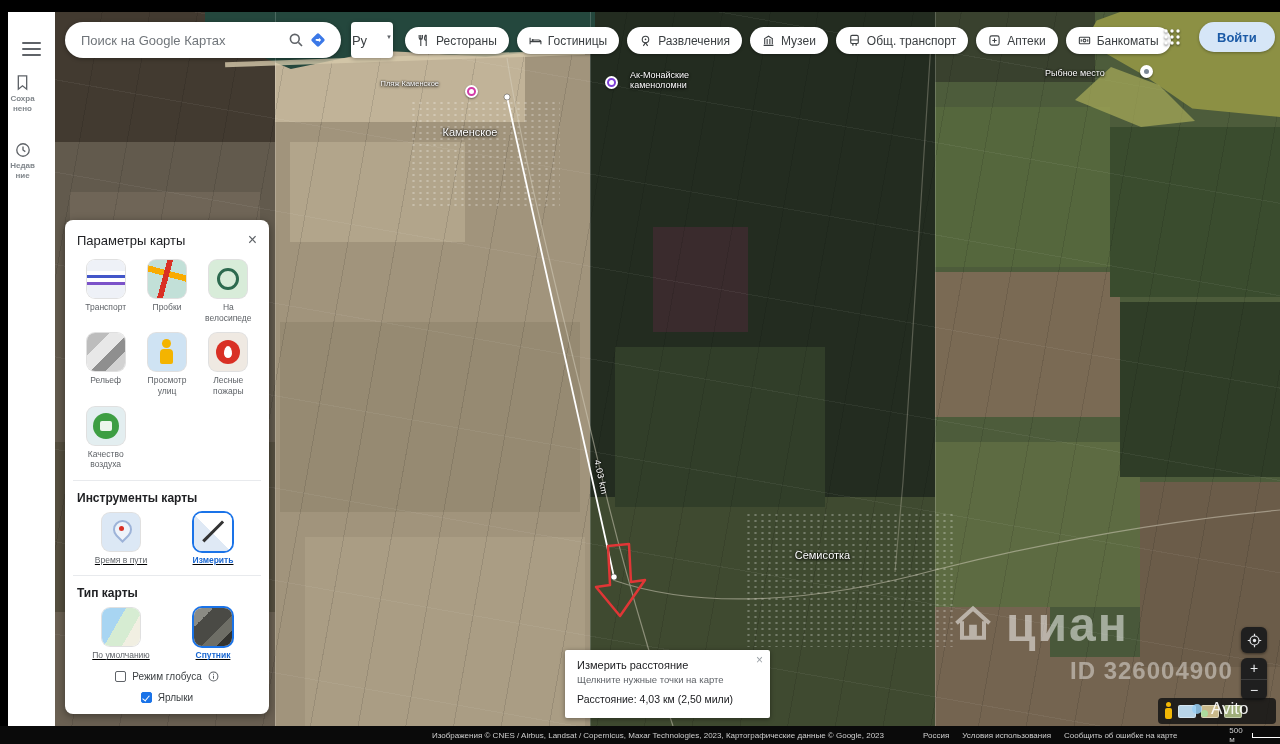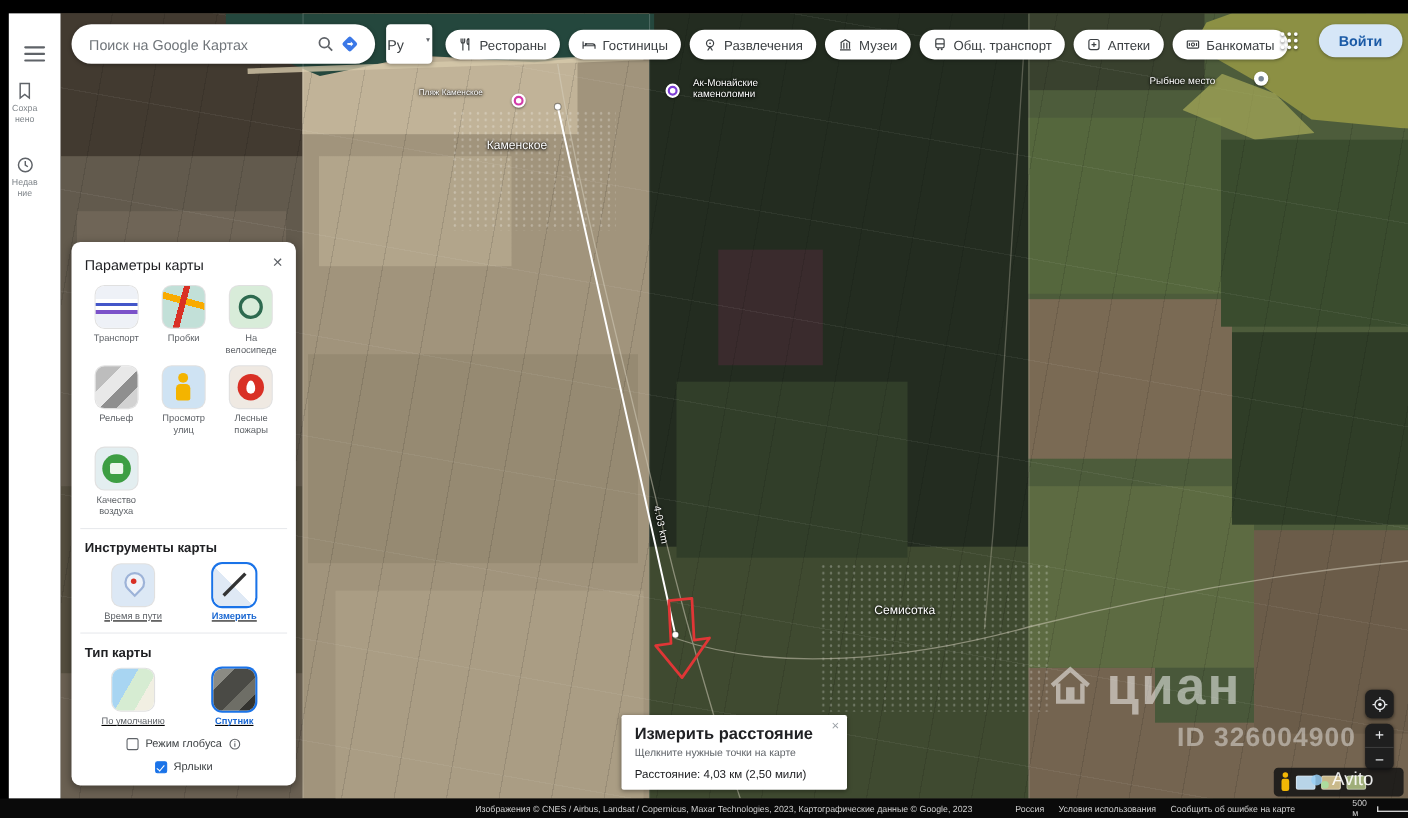--- a/index.html
+++ b/index.html
@@ -4,21 +4,21 @@
 <style>
   * { margin:0; padding:0; box-sizing:border-box; }
   html,body { background:#000; }
   body { font-family:"Liberation Sans", sans-serif; }
   .frame { position:relative; width:1280px; height:744px; background:#000; overflow:hidden; }
 
   
   .sidebar { position:absolute; left:8px; top:12px; width:47px; height:714px; background:#fff; z-index:8; }
   .burger { position:absolute; left:14px; top:30px; width:19px; height:14px; cursor:pointer; }
   .burger span { display:block; height:2px; background:#5f6368; margin-bottom:4px; border-radius:1px; }
-  .side-item { position:absolute; left:0; width:29px; text-align:center; color:#5f6368; cursor:pointer; }
+  .side-item { position:absolute; left:0; width:29px; text-align:center; color:#5f6368; cursor:pointer;font-weight:bold; }
   .side-item svg { display:block; margin:0 auto 3px; }
   .side-label { font-size:8px; color:#80868b; line-height:1.2; word-break:break-word; padding:0 2px; }
 
   
   .map-area { position:absolute; left:55px; top:12px; width:1225px; height:714px; overflow:hidden; background:#5e564b; z-index:1; }
   .band { position:absolute; top:0; height:714px; background-repeat:no-repeat; }
   .b1 { left:0; width:220px; background-color:#625a4d;
         background-image:linear-gradient(#423a30,#423a30),linear-gradient(#6f6557,#6f6557),linear-gradient(#544e3f,#544e3f),linear-gradient(#6a6052,#6a6052);
         background-position:0 0,15px 180px,0 430px,0 600px;
         background-size:220px 130px,190px 130px,220px 170px,220px 114px; }
@@ -124,21 +124,21 @@
   .chk-row { display:flex; align-items:center; justify-content:center; gap:6px; margin-top:10px; cursor:pointer; }
   .chk { width:11px; height:11px; border:1.5px solid #5f6368; border-radius:2px; position:relative; }
   .chk.checked { background:#1a73e8; border-color:#1a73e8; }
   .chk.checked::after { content:""; position:absolute; left:2.5px; top:0.5px; width:3px; height:6px; border:solid #fff; border-width:0 1.6px 1.6px 0; transform:rotate(40deg); }
   .chk-label { font-size:10px; color:#3c4043; }
 
   
   .mpopup { position:absolute; left:565px; top:650px; width:205px; height:68px; background:#fff; border-radius:2px;
         box-shadow:0 1px 5px rgba(0,0,0,.4); z-index:10; padding:9px 12px; }
   .mpopup-close { position:absolute; right:7px; top:3px; font-size:12px; color:#9aa0a6; cursor:pointer; }
-  .mpopup-title { font-size:15px; font-weight:bold; color:#202124; }
+  .mpopup-title { font-size:11px; font-weight:normal; color:#202124; }
   .mpopup-hint { font-size:9.5px; color:#5f6368; margin-top:3px; }
   .mpopup-dist { font-size:10.5px; color:#202124; margin-top:8px; }
 
   
   .ctl { position:absolute; background:#1f1f1f; border-radius:6px; z-index:9; color:#e8eaed; box-shadow:0 1px 3px rgba(0,0,0,.5); }
   .ctl-loc { left:1241px; top:627px; width:26px; height:26px; display:flex; align-items:center; justify-content:center; cursor:pointer; }
   .ctl-zoom { left:1241px; top:658px; width:26px; height:42px; display:flex; flex-direction:column; }
   .ctl-zoom > div { flex:1; display:flex; align-items:center; justify-content:center; font-size:14px; cursor:pointer; }
   .ctl-zoom .zdiv { flex:0 0 1px; background:#3c3c3c; }
   .thumbbar { position:absolute; left:1158px; top:698px; width:118px; height:26px; background:rgba(20,20,20,.85);

